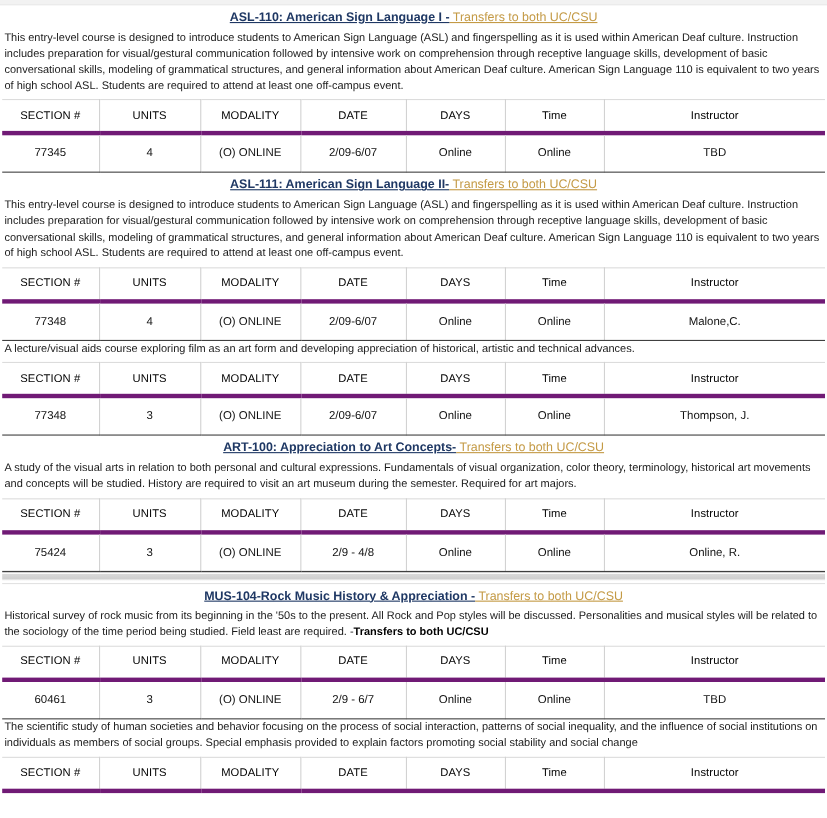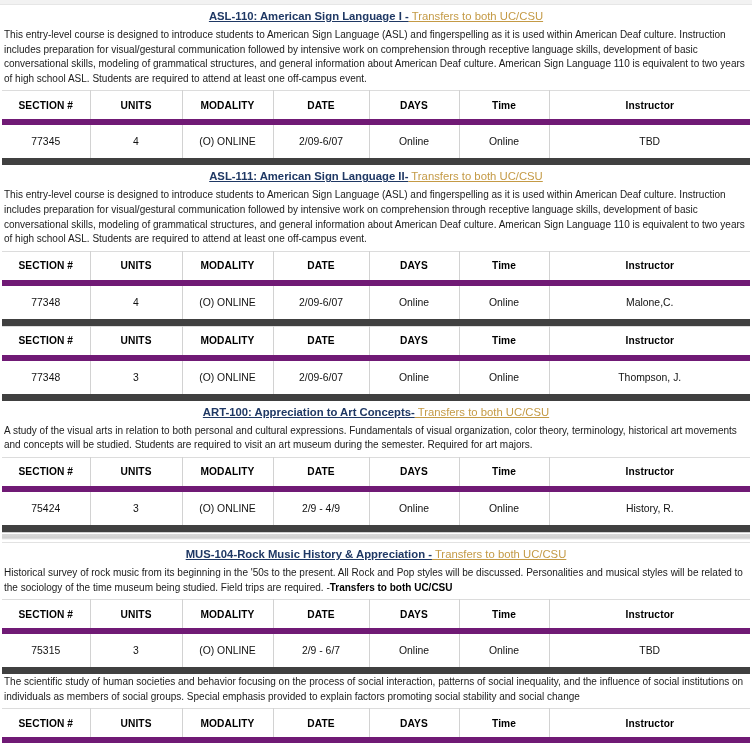--- a/index.html
+++ b/index.html
@@ -87,35 +87,35 @@
   table.sections th:first-child,
   table.sections td:first-child {
     border-left: none;
   }
   table.sections th:last-child,
   table.sections td:last-child {
     border-right: none;
   }
   table.sections thead th {
     font-size: 10.2px;
-    font-weight: bold;
+    font-weight: normal;
     letter-spacing: 0.1px;
     height: 24px;
     padding: 2px 1px;
     border-top: 1px solid #dcdcdc;
-    border-bottom: 6px solid #701a75;
+    border-bottom: 4px solid #701a75;
     background: #ffffff;
     color: #000000;
   }
   table.sections tbody td {
     font-size: 10.4px;
     font-weight: normal;
     height: 29px;
     padding: 2px 1px;
-    border-bottom: 7px solid #404040;
+    border-bottom: 1px solid #404040;
     color: #111111;
   }
 
   col.c-section { width: 88px; }
   col.c-units   { width: 92px; }
   col.c-modality{ width: 91px; }
   col.c-date    { width: 96px; }
   col.c-days    { width: 90px; }
   col.c-time    { width: 90px; }
   col.c-instr   { width: 201px; }
@@ -201,20 +201,21 @@
     <td>2/09-6/07</td>
     <td>Online</td>
     <td>Online</td>
     <td>Malone,C.</td>
   </tr>
 </tbody>
     </table>
   </div>
 
   <div class="course-block">
+    <p class="course-desc"><span class="desc-main">A lecture/visual aids course exploring film as an art form and developing appreciation of historical, artistic and technical advances.</span></p>
     <table class="sections">
       <colgroup>
         <col class="c-section">
               <col class="c-units">
               <col class="c-modality">
               <col class="c-date">
               <col class="c-days">
               <col class="c-time">
               <col class="c-instr">
       </colgroup>
@@ -240,21 +241,21 @@
     <td>Thompson, J.</td>
   </tr>
 </tbody>
     </table>
   </div>
 
   <div class="course-block">
     <div class="course-title">
       <span class="code">ART-100: Appreciation to Art Concepts-</span><span class="transfer"> Transfers to both UC/CSU</span>
     </div>
-    <p class="course-desc"><span class="desc-main">A study of the visual arts in relation to both personal and cultural expressions. Fundamentals of visual organization, color theory, terminology, historical art movements and concepts will be studied. Students are required to visit an art museum during the semester. Required for art majors.</span></p>
+    <p class="course-desc"><span class="desc-main">A study of the visual arts in relation to both personal and cultural expressions. Fundamentals of visual organization, color theory, terminology, historical art movements and concepts will be studied. History are required to visit an art museum during the semester. Required for art majors.</span></p>
     <table class="sections">
       <colgroup>
         <col class="c-section">
               <col class="c-units">
               <col class="c-modality">
               <col class="c-date">
               <col class="c-days">
               <col class="c-time">
               <col class="c-instr">
       </colgroup>
@@ -267,58 +268,58 @@
           <th>DAYS</th>
           <th>Time</th>
           <th>Instructor</th>
         </tr>
       </thead>
       <tbody>
   <tr>
     <td>75424</td>
     <td>3</td>
     <td>(O) ONLINE</td>
-    <td>2/9 - 4/9</td>
-    <td>Online</td>
-    <td>Online</td>
-    <td>History, R.</td>
+    <td>2/9 - 4/8</td>
+    <td>Online</td>
+    <td>Online</td>
+    <td>Online, R.</td>
   </tr>
 </tbody>
     </table>
   </div>
 <div class="page-break"></div>
   <div class="course-block">
     <div class="course-title">
       <span class="code">MUS-104-Rock Music History &amp; Appreciation -</span><span class="transfer"> Transfers to both UC/CSU</span>
     </div>
-    <p class="course-desc"><span class="desc-main">Historical survey of rock music from its beginning in the '50s to the present. All Rock and Pop styles will be discussed. Personalities and musical styles will be related to the sociology of the time museum being studied. Field trips are required. -</span><b class="desc-bold">Transfers to both UC/CSU</b></p>
-    <table class="sections">
-      <colgroup>
-        <col class="c-section">
-              <col class="c-units">
-              <col class="c-modality">
-              <col class="c-date">
-              <col class="c-days">
-              <col class="c-time">
-              <col class="c-instr">
-      </colgroup>
-      <thead>
-        <tr>
-          <th>SECTION #</th>
-          <th>UNITS</th>
-          <th>MODALITY</th>
-          <th>DATE</th>
-          <th>DAYS</th>
-          <th>Time</th>
-          <th>Instructor</th>
-        </tr>
-      </thead>
-      <tbody>
-  <tr>
-    <td>75315</td>
+    <p class="course-desc"><span class="desc-main">Historical survey of rock music from its beginning in the '50s to the present. All Rock and Pop styles will be discussed. Personalities and musical styles will be related to the sociology of the time period being studied. Field least are required. -</span><b class="desc-bold">Transfers to both UC/CSU</b></p>
+    <table class="sections">
+      <colgroup>
+        <col class="c-section">
+              <col class="c-units">
+              <col class="c-modality">
+              <col class="c-date">
+              <col class="c-days">
+              <col class="c-time">
+              <col class="c-instr">
+      </colgroup>
+      <thead>
+        <tr>
+          <th>SECTION #</th>
+          <th>UNITS</th>
+          <th>MODALITY</th>
+          <th>DATE</th>
+          <th>DAYS</th>
+          <th>Time</th>
+          <th>Instructor</th>
+        </tr>
+      </thead>
+      <tbody>
+  <tr>
+    <td>60461</td>
     <td>3</td>
     <td>(O) ONLINE</td>
     <td>2/9 - 6/7</td>
     <td>Online</td>
     <td>Online</td>
     <td>TBD</td>
   </tr>
 </tbody>
     </table>
   </div>

